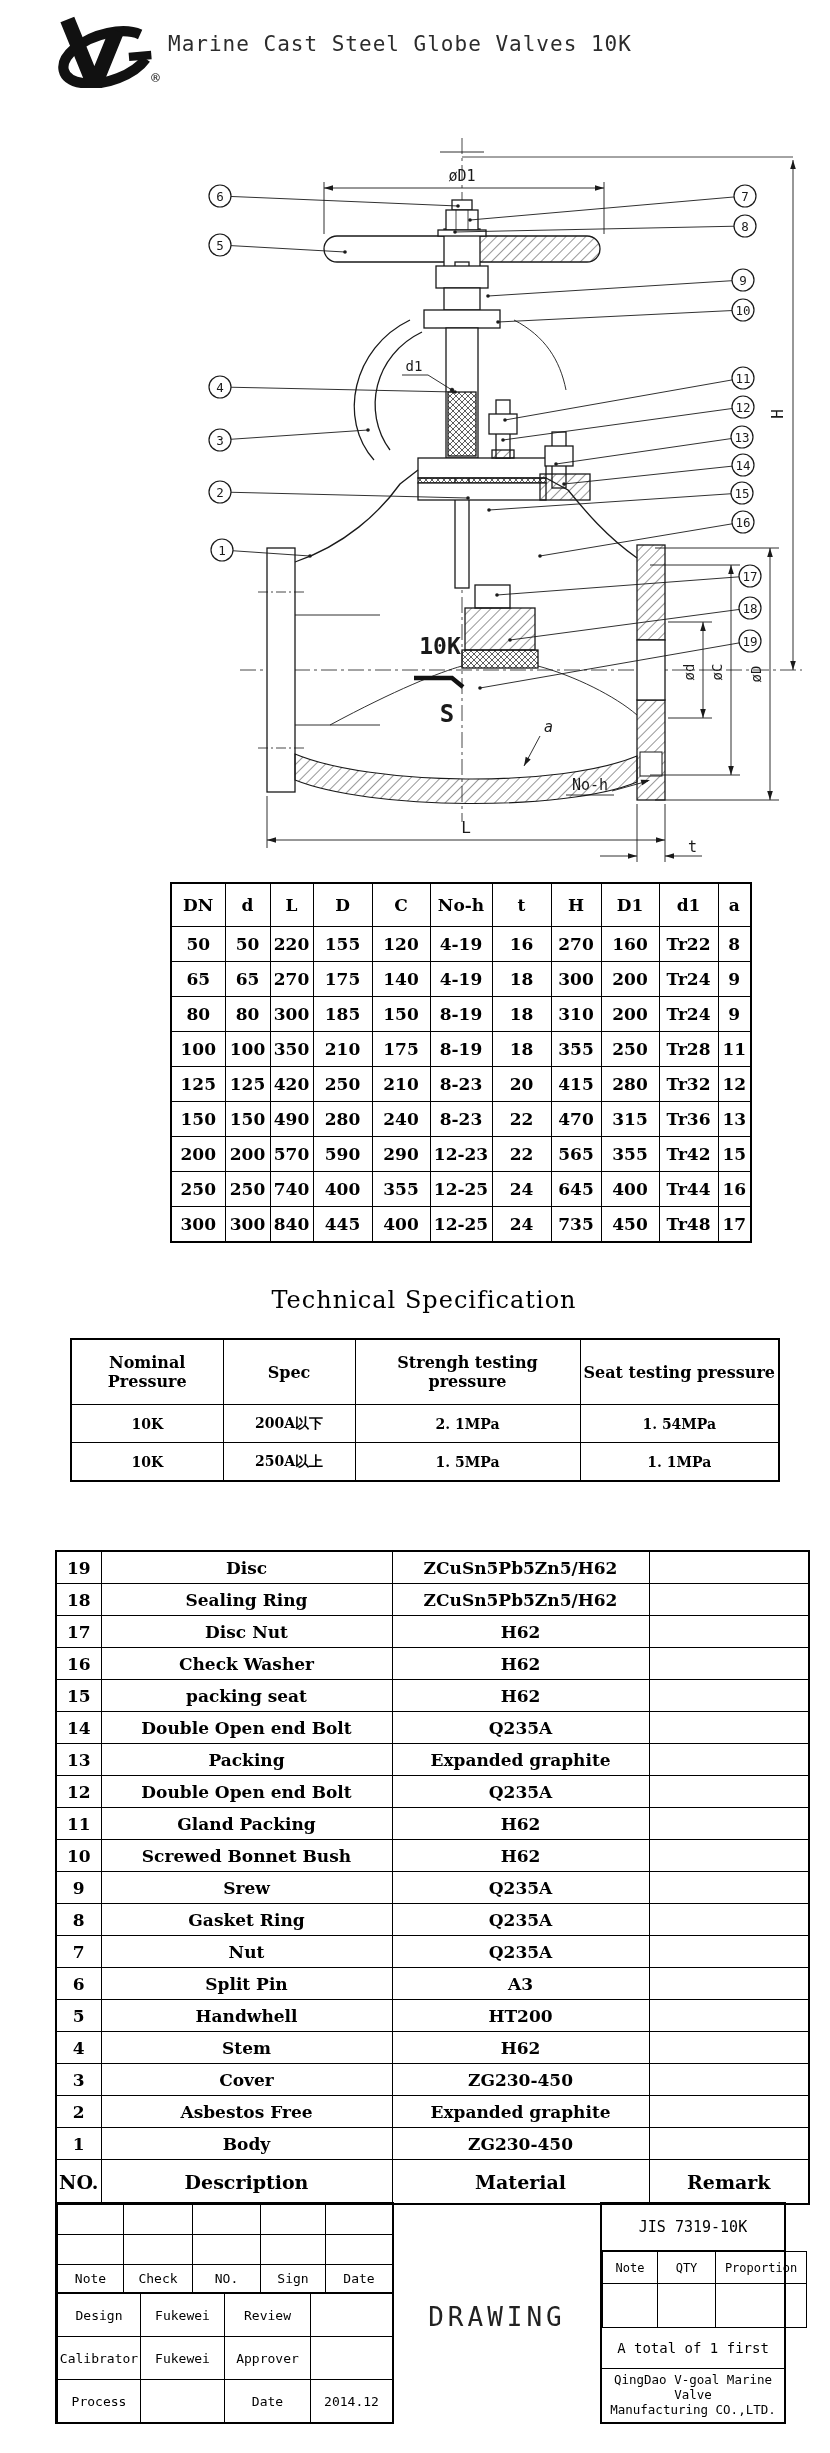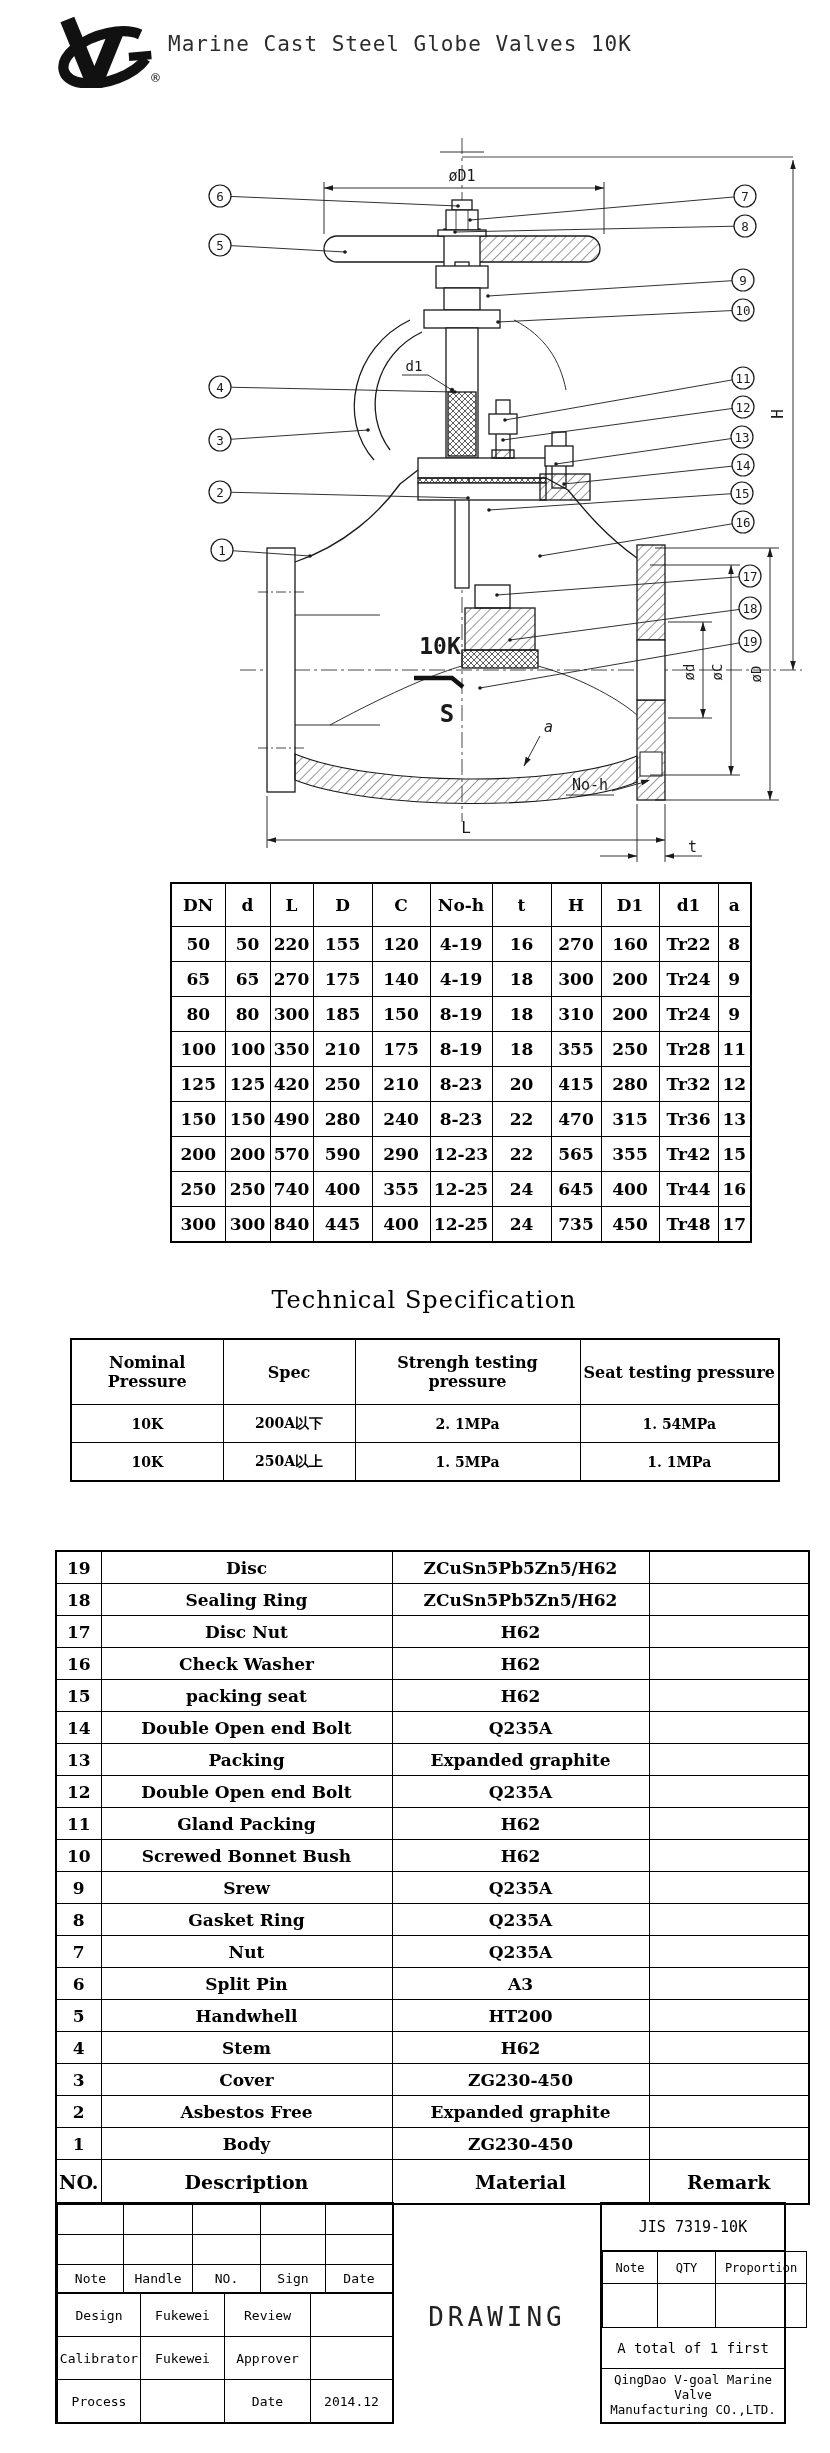--- a/index.html
+++ b/index.html
@@ -638,21 +638,21 @@
           </tr>
           <tr style="height: 30px;">
             <td></td>
             <td></td>
             <td></td>
             <td></td>
             <td></td>
           </tr>
           <tr style="height: 28px;">
             <td>Note</td>
-            <td>Handle</td>
+            <td>Check</td>
             <td>NO.</td>
             <td>Sign</td>
             <td>Date</td>
           </tr>
         </tbody>
     </table>
     <table id="tb-left-bottom" style="height:130px">
       <colgroup>
           <col style="width:83px">
           <col style="width:84px">

